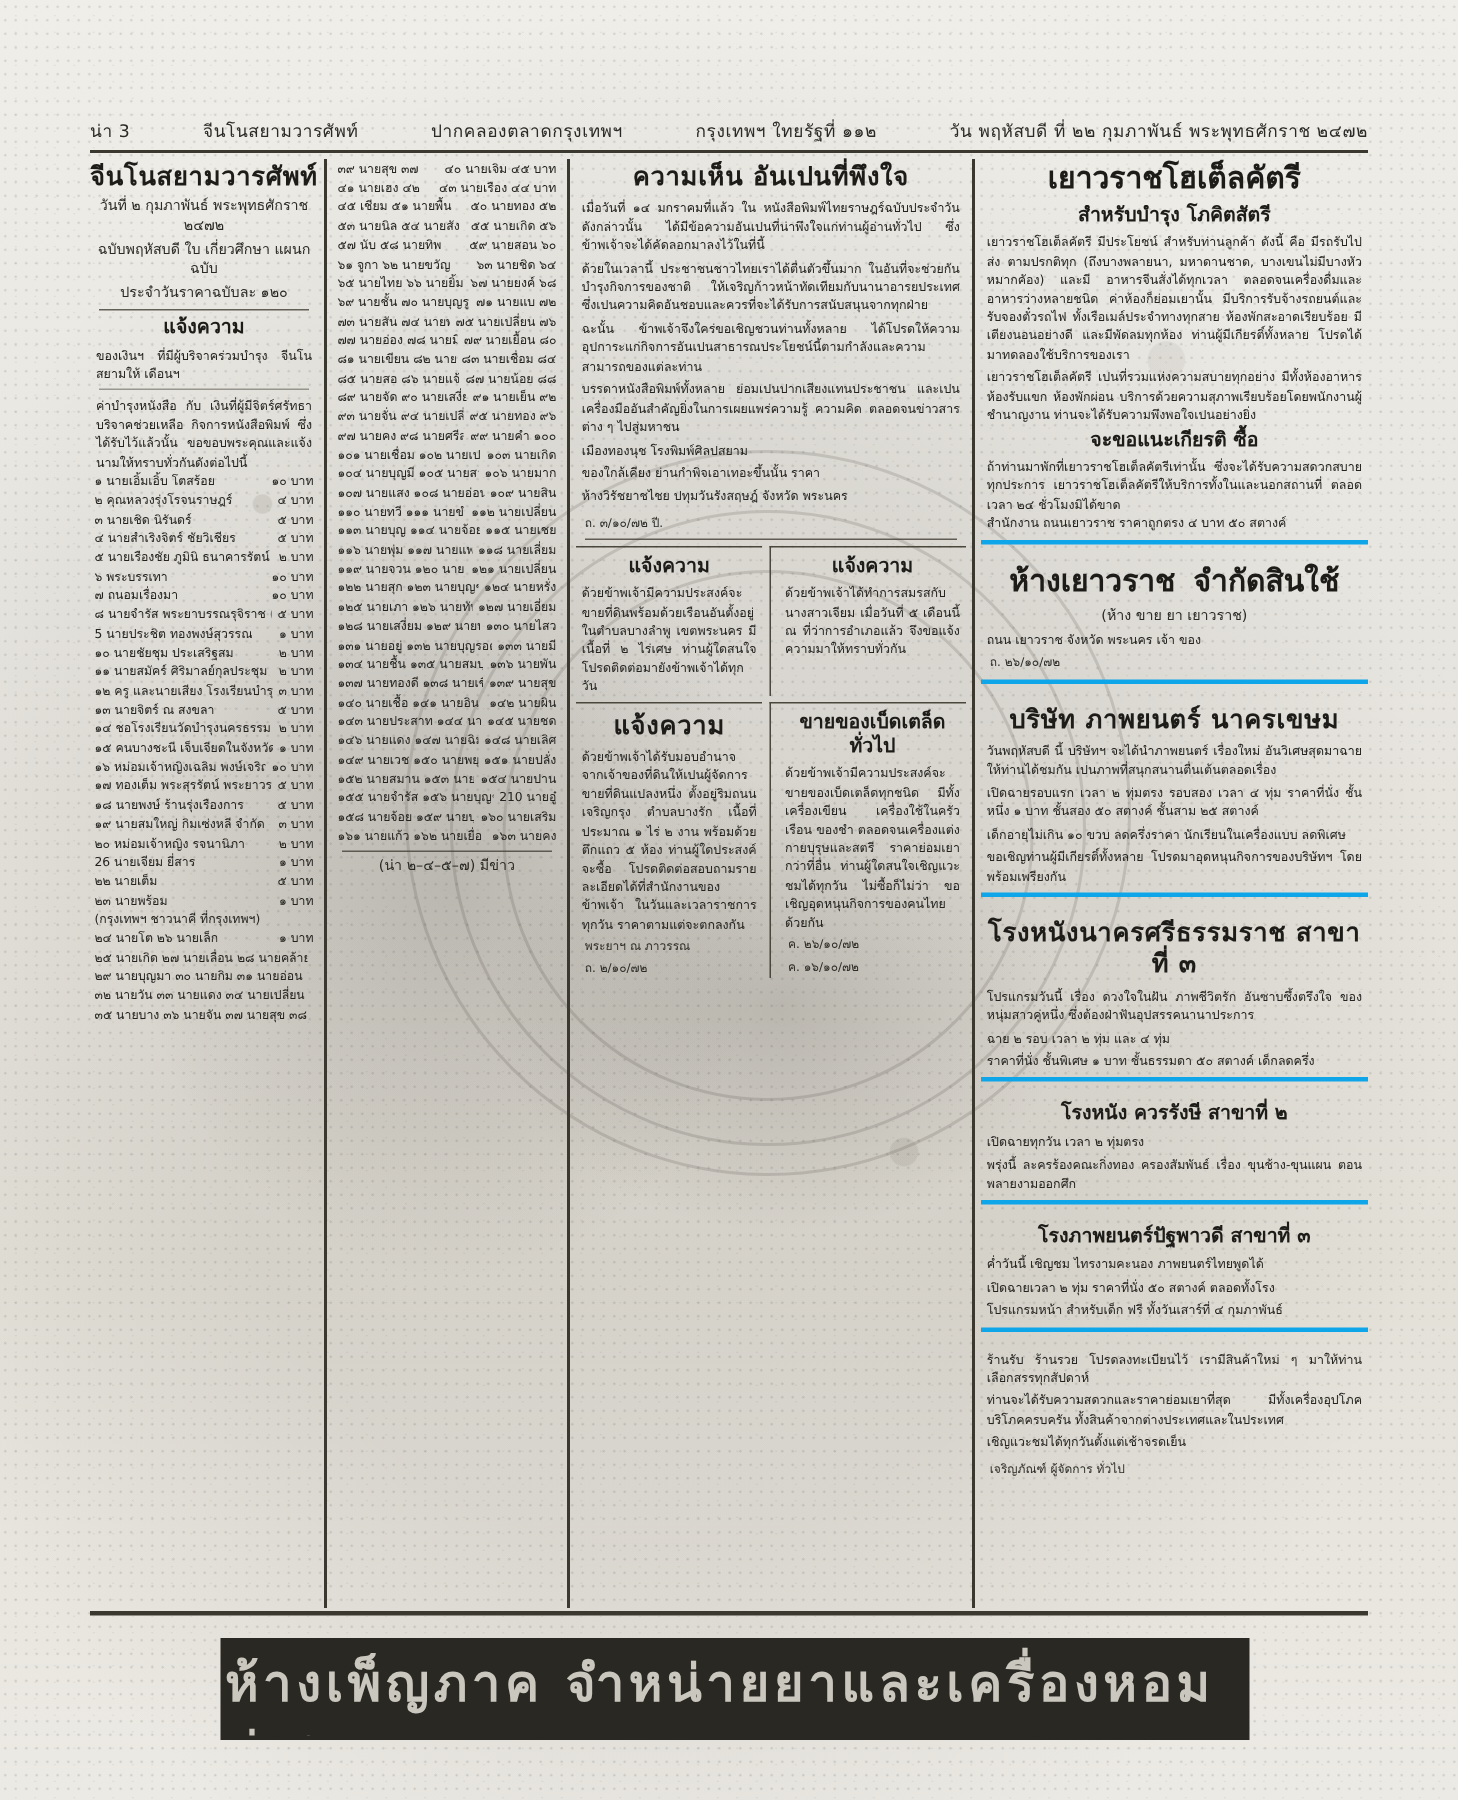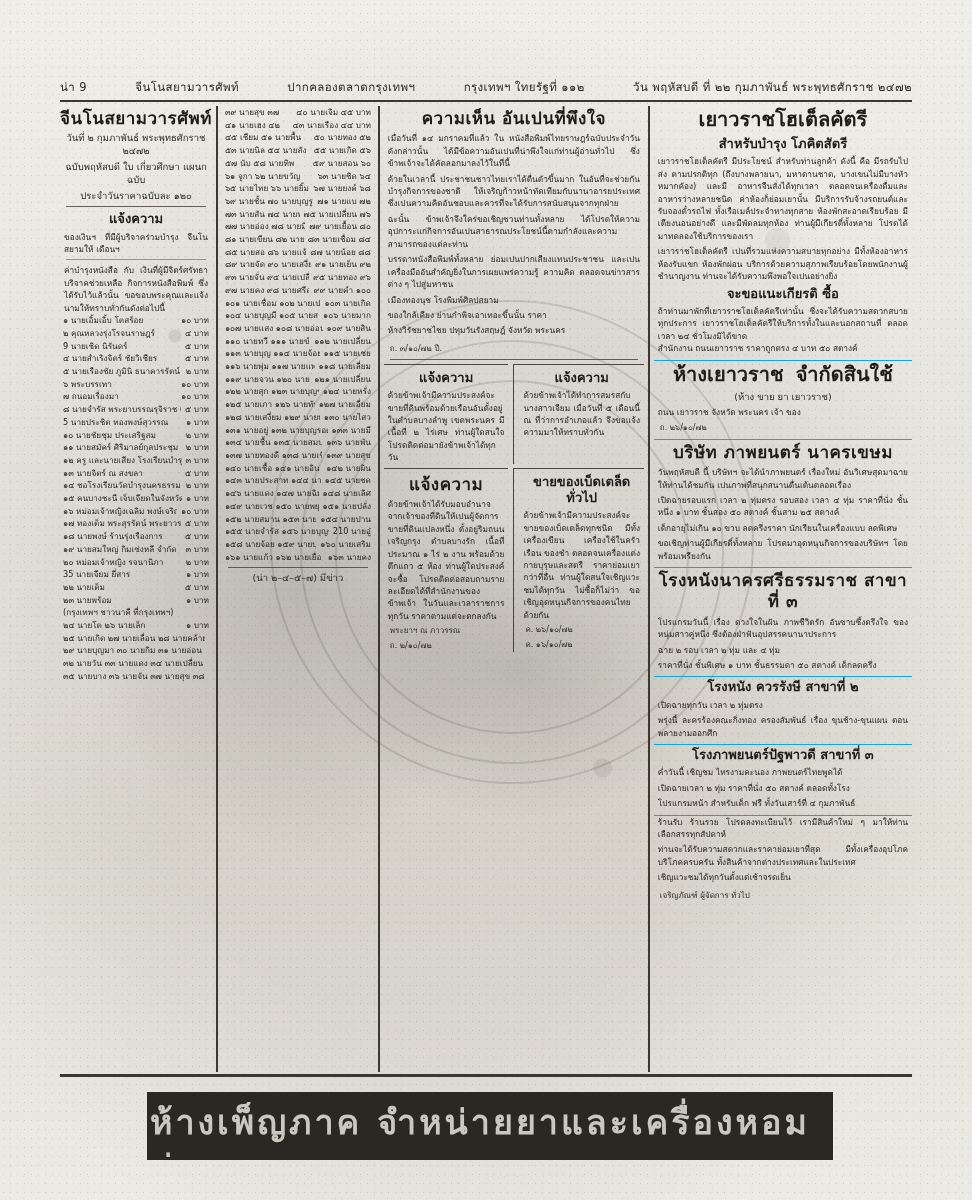--- a/index.html
+++ b/index.html
@@ -58,21 +58,21 @@
   .hd.xbig{font-size:20px;font-family:Liberation Mono, monospace;}
   .sub{text-align:center;font-size:9.5px;color:#2a2924;line-height:1.35;margin-bottom:3px;}
   .hr{height:1px;background:#4a473d;margin:4px 6px;opacity:.85;}
   .hr.thin{height:1px;opacity:.5;}
   .blk{font-size:8.3px;line-height:1.5;color:#23221e;text-align:justify;padding:0 4px;}
   .blk p{margin:0 0 3px;}
   .lst{font-size:8.2px;line-height:1.55;color:#23221e;padding:0 3px;}
   .lrow{display:flex;justify-content:space-between;gap:4px;}
   .lrow .a{white-space:nowrap;overflow:hidden;}
   .lrow .b{white-space:nowrap;}
-  .ad{border-top:1px solid #0ea5e9;margin-top:5px;padding-top:0;}
+  .ad{border-top:3px solid #0ea5e9;margin-top:5px;padding-top:12px;}
   .sig{font-size:8px;padding:2px 6px 0;color:#2c2b26;}
   .two{display:flex;gap:5px;}
   .two > div{flex:1;}
   .cellbox{border-top:1px solid #4a473d;padding-top:3px;}
   .boxline{border-left:1px solid #4a473d;padding-left:5px;}
   
   .banner{
     position:absolute;left:150px;top:1095px;width:680px;height:62px;
     background:#2a2823;color:#d8d5cc;
     display:flex;justify-content:center;
@@ -99,21 +99,21 @@
 
   <div class="smudge" style="left:90px;top:330px;width:420px;height:520px;"></div>
   <div class="smudge" style="left:330px;top:520px;width:380px;height:300px;"></div>
   <div class="arc" style="left:270px;top:300px;width:480px;height:480px;"></div>
   <div class="arc" style="left:300px;top:340px;width:420px;height:420px;"></div>
   <div class="arc" style="left:335px;top:380px;width:350px;height:350px;"></div>
 
   <div class="sheet">
 
     <div class="masthead">
-      <span class="m">น่า 9</span>
+      <span class="m">น่า 3</span>
       <span class="m">จีนโนสยามวารศัพท์</span>
       <span class="m">ปากคลองตลาดกรุงเทพฯ</span>
       <span class="m">กรุงเทพฯ ใทยรัฐที่ ๑๑๒</span>
       <span class="m">วัน พฤหัสบดี ที่ ๒๒ กุมภาพันธ์ พระพุทธศักราช ๒๔๗๒</span>
     </div>
     <div class="rule top"></div>
 
     <div class="cols">
 
       <div class="col c1">
@@ -129,21 +129,21 @@
         <div class="lst">
           <div class="lrow">
               <span class="a">๑  นายเอิ้มเอิ้บ โตสร้อย</span>
               <span class="b">๑๐ บาท</span>
             </div>
           <div class="lrow">
               <span class="a">๒  คุณหลวงรุ่งโรจนราษฎร์</span>
               <span class="b">๔ บาท</span>
             </div>
           <div class="lrow">
-              <span class="a">9  นายเชิด นิรันดร์</span>
+              <span class="a">๓  นายเชิด นิรันดร์</span>
               <span class="b">๕ บาท</span>
             </div>
           <div class="lrow">
               <span class="a">๔  นายสำเริงจิตร์ ชัยวิเชียร</span>
               <span class="b">๕ บาท</span>
             </div>
           <div class="lrow">
               <span class="a">๕  นายเรืองชัย ภูมินิ ธนาคารรัตน์ (ร.บ.ค.) ๕</span>
               <span class="b">๒ บาท</span>
             </div>
@@ -201,21 +201,21 @@
             </div>
           <div class="lrow">
               <span class="a">๑๙ นายสมใหญ่ กิมเซ่งหลี จำกัด</span>
               <span class="b">๓ บาท</span>
             </div>
           <div class="lrow">
               <span class="a">๒๐ หม่อมเจ้าหญิง รจนานิภา</span>
               <span class="b">๒ บาท</span>
             </div>
           <div class="lrow">
-              <span class="a">35 นายเจียม ยี่สาร</span>
+              <span class="a">26 นายเจียม ยี่สาร</span>
               <span class="b">๑ บาท</span>
             </div>
           <div class="lrow">
               <span class="a">๒๒ นายเต็ม</span>
               <span class="b">๕ บาท</span>
             </div>
           <div class="lrow">
               <span class="a">๒๓ นายพร้อม</span>
               <span class="b">๑ บาท</span>
             </div>

